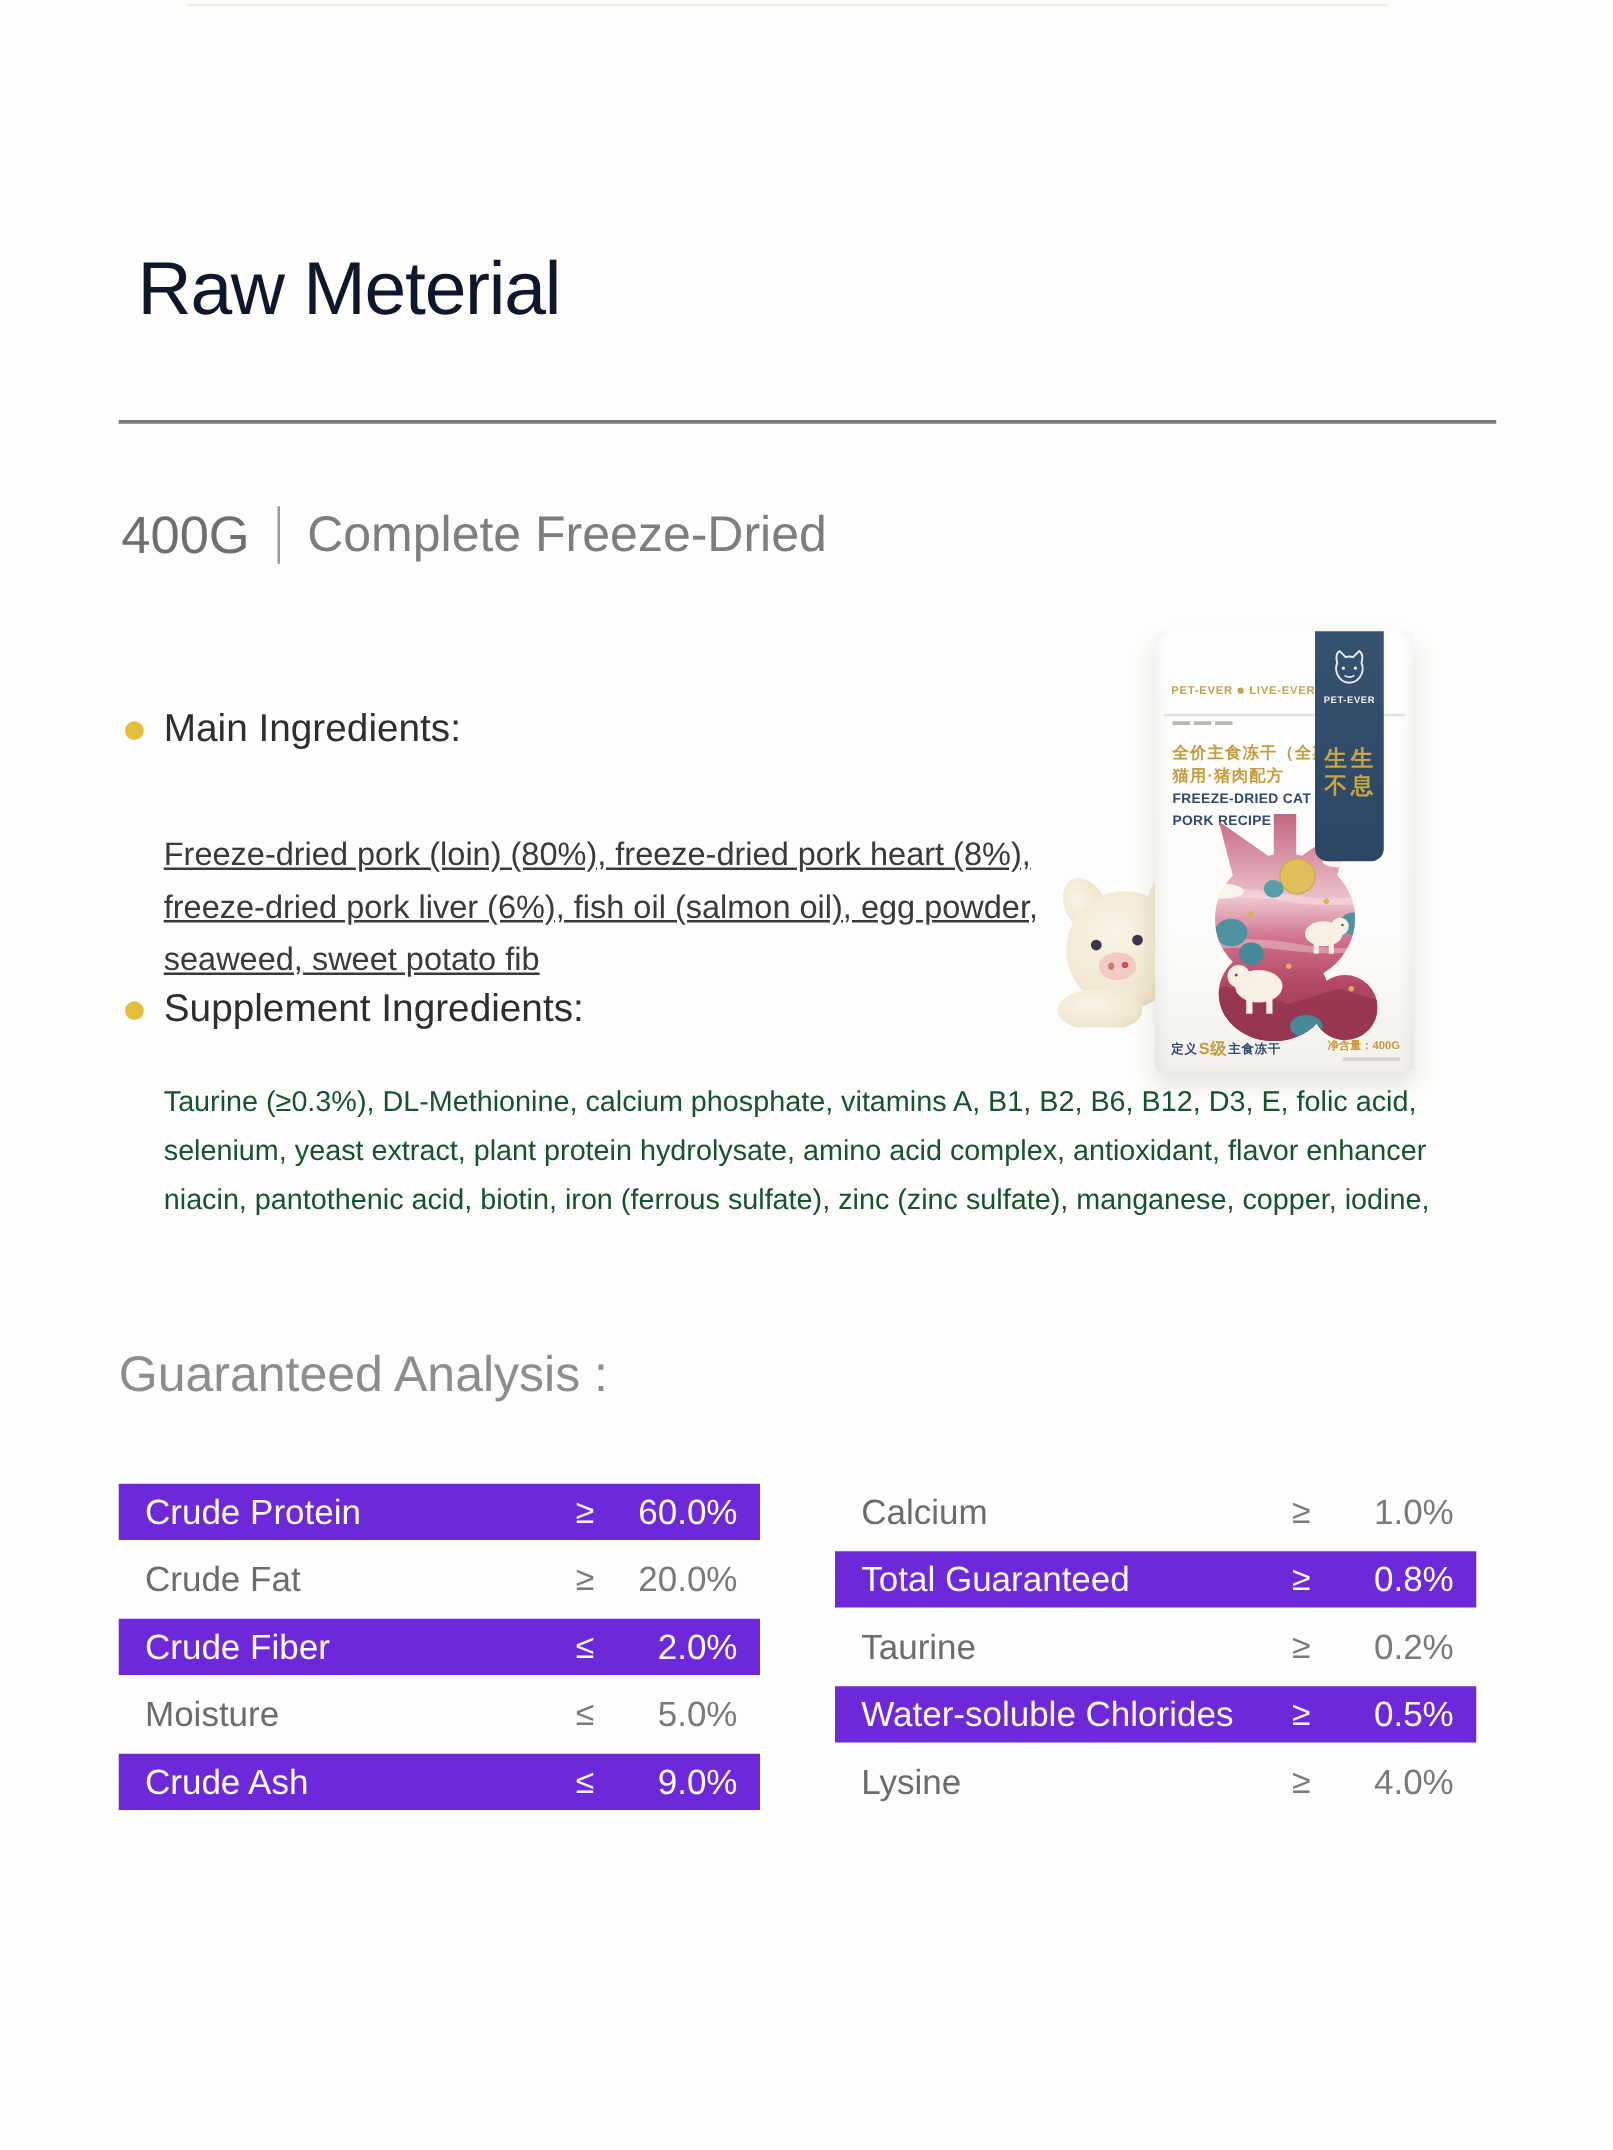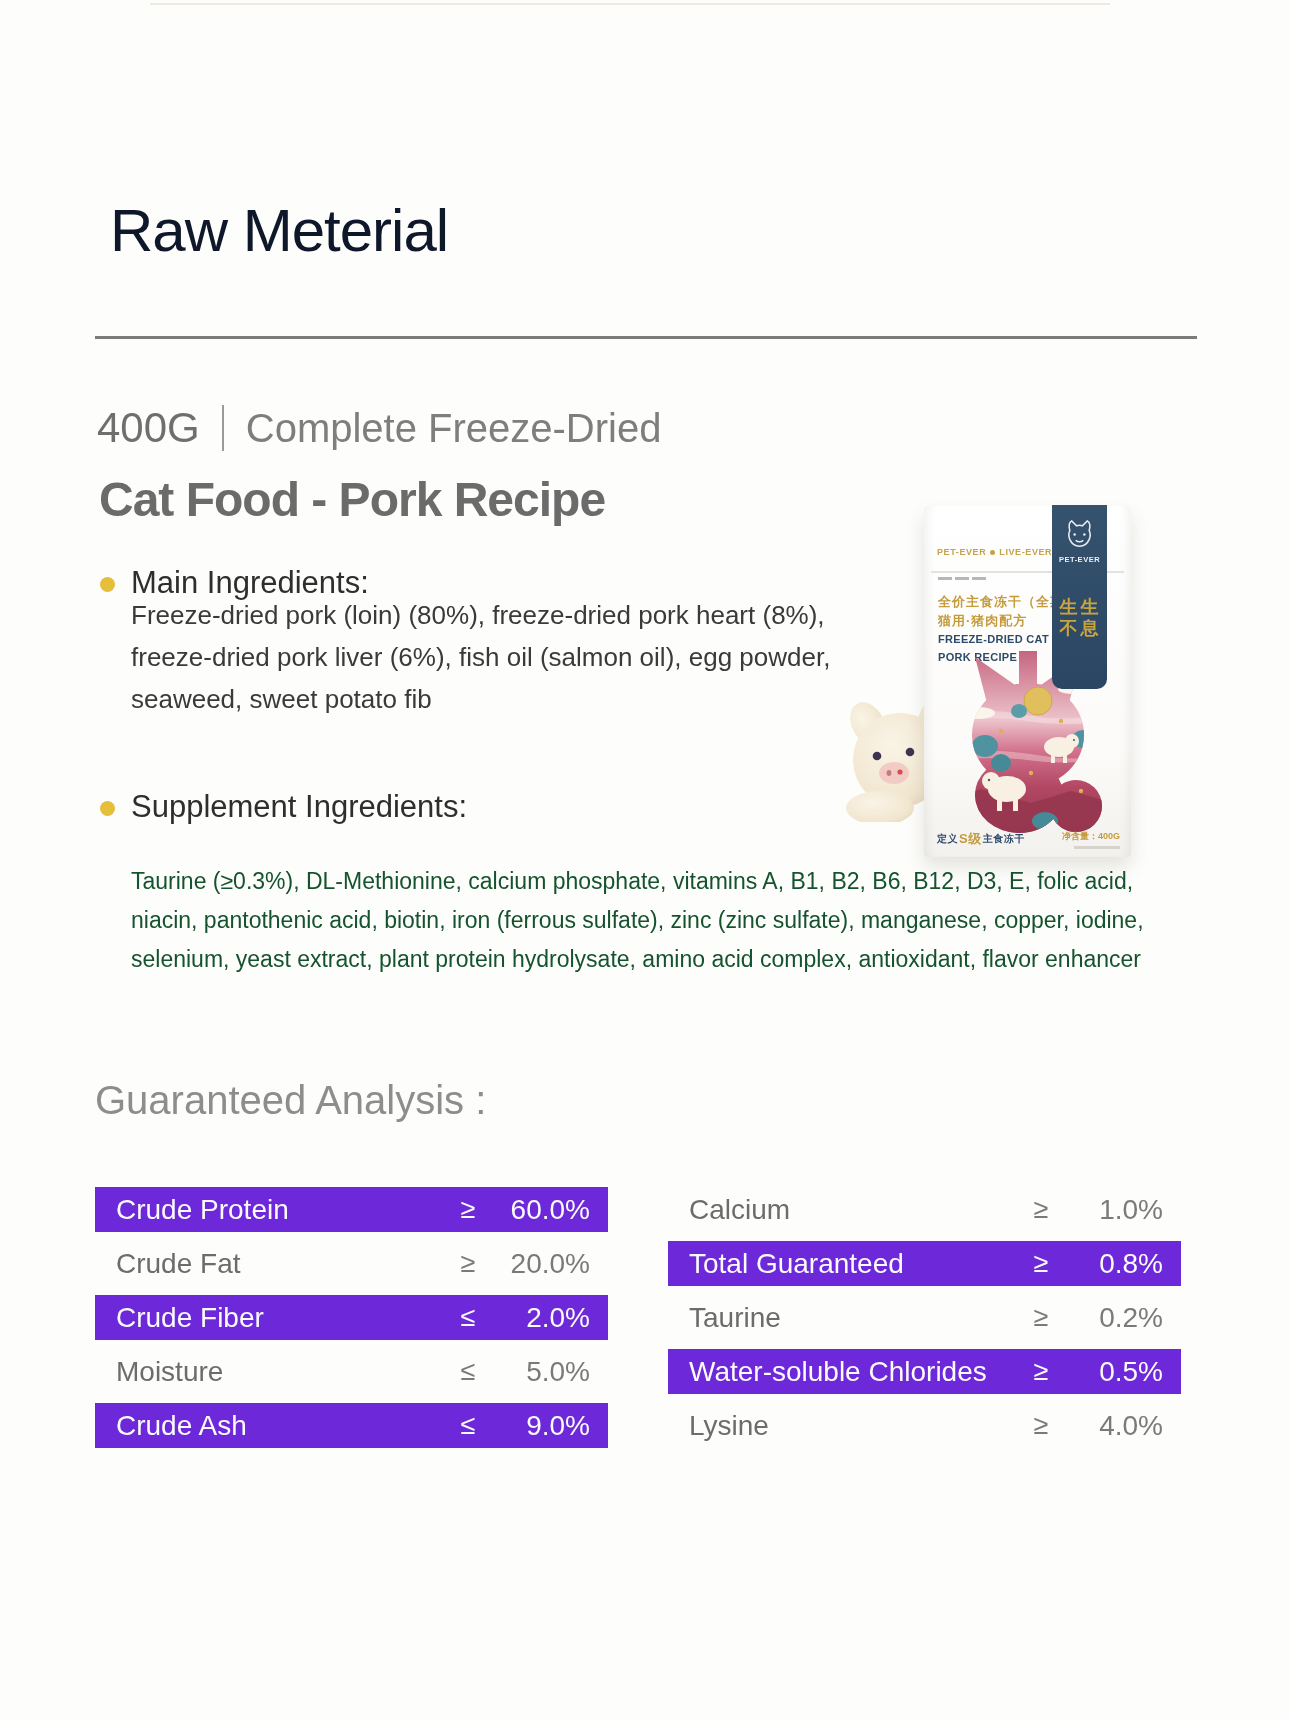--- a/index.html
+++ b/index.html
@@ -24,21 +24,21 @@
 
   .bullet{position:absolute;width:15px;height:15px;border-radius:50%;background:#e5bf3c;}
   .b1{left:100px;top:577px;}
   .b2{left:100px;top:801px;}
   .ing-heading{position:absolute;left:131px;font-size:31px;font-weight:500;color:#2e2e2e;}
   .h-main{top:565px;}
   .h-supp{top:789px;}
 
   .para{position:absolute;left:131px;color:#3a3a3a;}
   .para div{white-space:nowrap;}
-  .para-main{top:594px;font-size:26px;line-height:42px;font-weight:500;}
+  .para-main{top:662px;font-size:26px;line-height:42px;font-weight:500;text-decoration:underline;}
   .para-supp{top:862px;font-size:23px;line-height:39px;font-weight:400;color:#14532d;}
 
   
   .package{position:absolute;left:924px;top:505px;width:207px;height:352px;z-index:2;
     background:linear-gradient(180deg,#ffffff 0%,#fcfbf9 70%,#f3f1ee 100%);
     border-radius:6px 6px 4px 4px;
     box-shadow:0 10px 18px rgba(80,70,60,.14), inset 10px 0 12px -8px rgba(0,0,0,.07),
                inset -10px 0 12px -8px rgba(0,0,0,.07);}
   .pkg-brand{position:absolute;top:42px;left:13px;display:flex;align-items:center;gap:4px;
     font-size:9px;font-weight:700;color:#c8a24a;letter-spacing:.6px;}
@@ -93,36 +93,35 @@
 
   <div class="page-title">Raw Meterial</div>
   <div class="title-rule"></div>
 
   <div class="subtitle-row">
     <span class="weight">400G</span>
     <span class="v-divider"></span>
     <span class="subtitle">Complete Freeze-Dried</span>
   </div>
 
-  <div class="product-name">Cat Food - Pork Recipe</div>
 
   <span class="bullet b1"></span>
   <div class="ing-heading h-main">Main Ingredients:</div>
   <div class="para para-main">
     <div>Freeze-dried pork (loin) (80%), freeze-dried pork heart (8%),</div>
     <div>freeze-dried pork liver (6%), fish oil (salmon oil), egg powder,</div>
     <div>seaweed, sweet potato fib</div>
   </div>
 
   <span class="bullet b2"></span>
   <div class="ing-heading h-supp">Supplement Ingredients:</div>
   <div class="para para-supp">
     <div>Taurine (≥0.3%), DL-Methionine, calcium phosphate, vitamins A, B1, B2, B6, B12, D3, E, folic acid,</div>
+    <div>selenium, yeast extract, plant protein hydrolysate, amino acid complex, antioxidant, flavor enhancer</div>
     <div>niacin, pantothenic acid, biotin, iron (ferrous sulfate), zinc (zinc sulfate), manganese, copper, iodine,</div>
-    <div>selenium, yeast extract, plant protein hydrolysate, amino acid complex, antioxidant, flavor enhancer</div>
   </div>
 
   <svg class="pig" viewBox="0 0 110 130">
     <defs>
       <radialGradient id="pigskin" cx="40%" cy="35%" r="80%">
         <stop offset="0%" stop-color="#faf4e6"></stop>
         <stop offset="70%" stop-color="#f1e6cf"></stop>
         <stop offset="100%" stop-color="#e2d2b5"></stop>
       </radialGradient>
     </defs>

